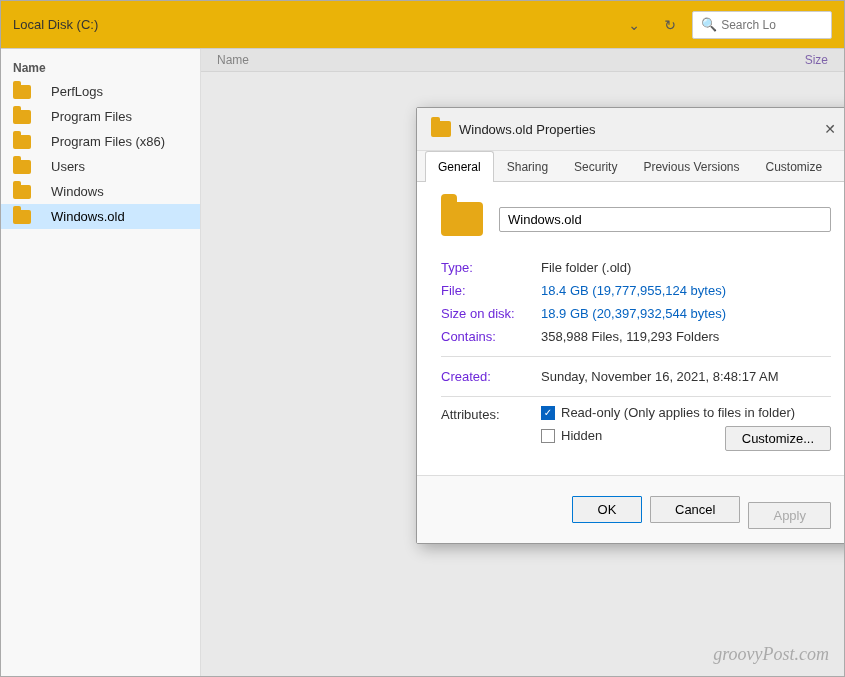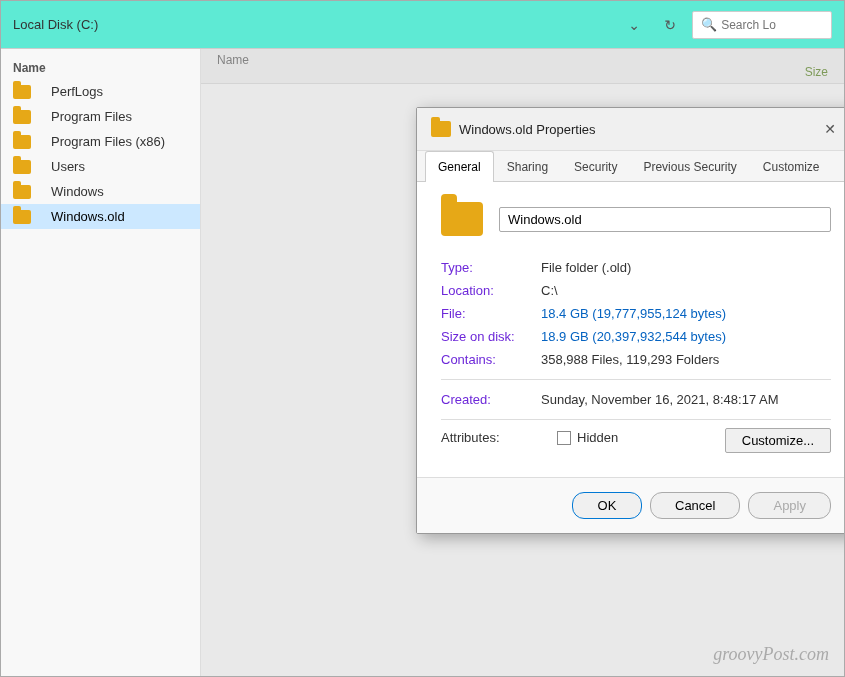--- a/index.html
+++ b/index.html
@@ -17,21 +17,21 @@
     .explorer-window {
       width: 845px;
       height: 677px;
       background: #f8f8f8;
       border: 1px solid #aaa;
       display: flex;
       flex-direction: column;
     }
 
     .title-bar {
-      background: #5eead4;
+      background: #eab308;
       height: 48px;
       display: flex;
       align-items: center;
       padding: 0 12px;
       border-bottom: 1px solid #ccc;
       justify-content: space-between;
     }
 
     .title-bar-left {
       display: flex;
@@ -156,23 +156,22 @@
 
     .col-name {
       flex: 1;
       font-size: 12px;
       color: #555;
     }
 
     .col-size {
       width: 80px;
       font-size: 12px;
-      color: #4d7c0f;
+      color: #4c1d95;
       text-align: right;
-      margin-top: 12px;
     }
 
     .file-list {
       flex: 1;
       overflow-y: auto;
     }
 
     
     .overlay {
       position: absolute;
@@ -344,21 +343,21 @@
     }
 
     
     .attributes-section {
       margin-top: 4px;
     }
 
     .attr-row {
       display: flex;
       align-items: center;
-      gap: 16px;
+      gap: 0;
       margin-bottom: 4px;
     }
 
     .attr-label-col {
       width: 100px;
       font-size: 13px;
       color: #333;
       align-self: flex-start;
       padding-top: 2px;
     }
@@ -428,33 +427,34 @@
       border-top: 1px solid #ddd;
       background: #f9f9f9;
     }
 
     .footer-btn {
       padding: 5px 24px;
       border: 1px solid #aaa;
       background: #f0f0f0;
       cursor: pointer;
       font-size: 13px;
-      border-radius: 12px;
+      border-radius: 1px;
       min-width: 70px;
       text-align: center;
     }
 
     .footer-btn.ok {
       border-color: #0078d4;
       background: #f0f0f0;
     }
 
     .footer-btn.disabled {
       color: #aaa;
       cursor: default;
+      margin-top: 12px;
     }
 
     
     .watermark {
       position: absolute;
       bottom: 12px;
       right: 16px;
       font-size: 18px;
       color: rgba(80, 80, 80, 0.6);
       font-style: italic;
@@ -535,43 +535,39 @@
           <div class="tab active">
             <span>General</span>
           </div>
           <div class="tab">
             <span>Sharing</span>
           </div>
           <div class="tab">
             <span>Security</span>
           </div>
           <div class="tab">
-            <span>Previous Security</span>
+            <span>Previous Versions</span>
           </div>
           <div class="tab">
             <span>Customize</span>
           </div>
         </div>
 
         <div class="dialog-body">
 
           <div class="folder-name-section">
             <div class="large-folder-icon"></div>
             <input class="folder-name-input" type="text" value="Windows.old" style="">
           </div>
 
           <table class="props-table">
             <tbody>
                 <tr>
               <td class="prop-label">Type:</td>
               <td class="prop-value">File folder (.old)</td>
-            </tr>
-            <tr>
-              <td class="prop-label">Location:</td>
-              <td class="prop-value">C:\</td>
             </tr>
             <tr>
               <td class="prop-label">File:</td>
               <td class="prop-value blue">18.4 GB (19,777,955,124 bytes)</td>
             </tr>
             <tr>
               <td class="prop-label">Size on disk:</td>
               <td class="prop-value blue">18.9 GB (20,397,932,544 bytes)</td>
             </tr>
             <tr>
@@ -591,20 +587,24 @@
             </tr>
           </tbody>
             </table>
 
           <div class="divider"></div>
 
           <div class="attributes-section">
             <div class="attr-row">
               <div class="attr-label-col">Attributes:</div>
               <div class="attr-checkboxes">
+                <div class="checkbox-row">
+                  <div class="checkbox checked"></div>
+                  <span class="checkbox-label">Read-only (Only applies to files in folder)</span>
+                </div>
                 <div class="attr-second-row">
                   <div class="checkbox-row">
                     <div class="checkbox"></div>
                     <span class="checkbox-label">Hidden</span>
                   </div>
                   <button class="advanced-btn">Customize...</button>
                 </div>
               </div>
             </div>
           </div>

